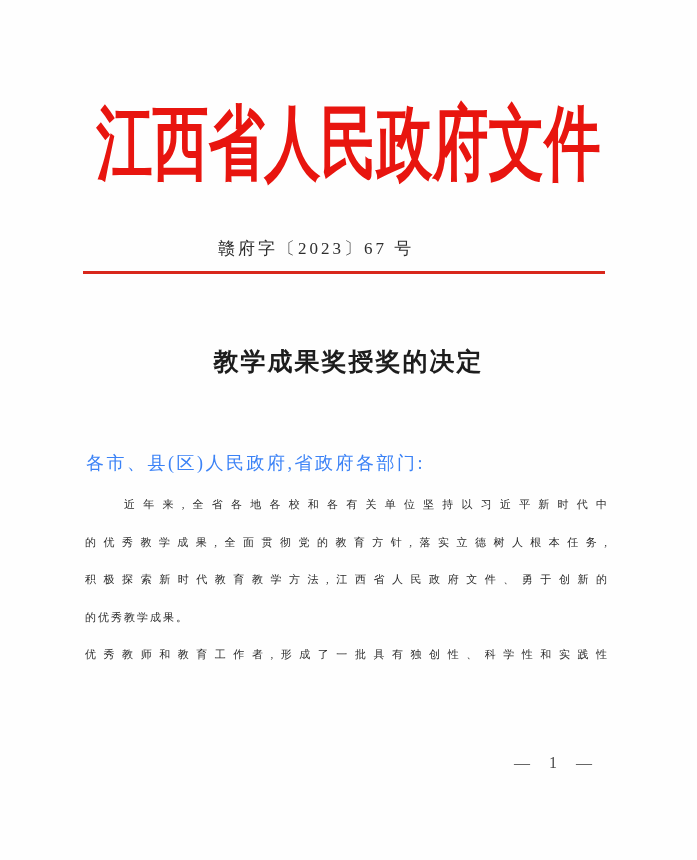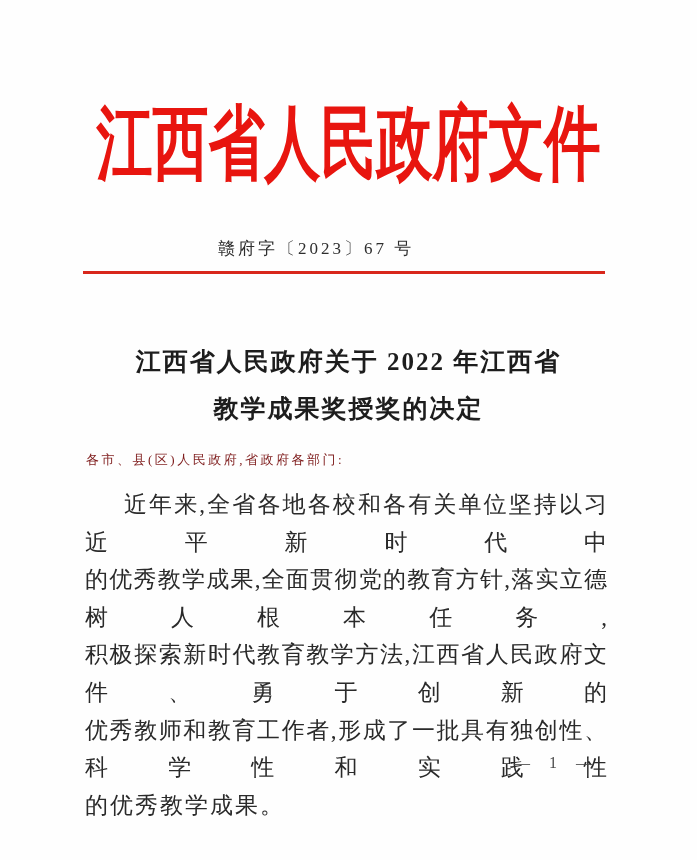--- a/index.html
+++ b/index.html
@@ -63,32 +63,32 @@
     font-size: 25px;
     line-height: 47px;
     font-weight: bold;
     color: #1d1d1d;
     letter-spacing: 2px;
   }
   .salutation {
     position: absolute;
     top: 451px;
     left: 86px;
-    font-size: 13px;
+    font-size: 18px;
     letter-spacing: 2.5px;
-    color: #7f1d1d;
+    color: #3b82f6;
     white-space: nowrap;
   }
   .body-block {
     position: absolute;
     top: 486px;
     left: 85px;
     width: 523px;
     color: #2a2a2a;
-    font-size: 23px;
+    font-size: 11px;
     line-height: 37.6px;
   }
   .bl {
     text-align: justify;
     text-align-last: justify;
     letter-spacing: 1px;
   }
   .bl.first {
     text-indent: 39px;
   }
@@ -112,29 +112,28 @@
 
 <div class="page">
 
   <div class="org-title">江西省人民政府文件</div>
 
   <div class="doc-number">赣府字〔2023〕67 号</div>
 
   <div class="red-rule"></div>
 
   <div class="doc-title">
-    <div>江西省人民政府关于 2022 年江西省</div>
     <div>教学成果奖授奖的决定</div>
   </div>
 
   <div class="salutation">各市、县(区)人民政府,省政府各部门:</div>
 
   <div class="body-block">
     <div class="bl first">近年来,全省各地各校和各有关单位坚持以习近平新时代中</div>
     <div class="bl">的优秀教学成果,全面贯彻党的教育方针,落实立德树人根本任务,</div>
     <div class="bl">积极探索新时代教育教学方法,江西省人民政府文件、勇于创新的</div>
+    <div class="bl last">的优秀教学成果。</div>
     <div class="bl">优秀教师和教育工作者,形成了一批具有独创性、科学性和实践性</div>
-    <div class="bl last">的优秀教学成果。</div>
   </div>
 
   <div class="page-number">— 1 —</div>
 
 </div>
 
 </body></html>

